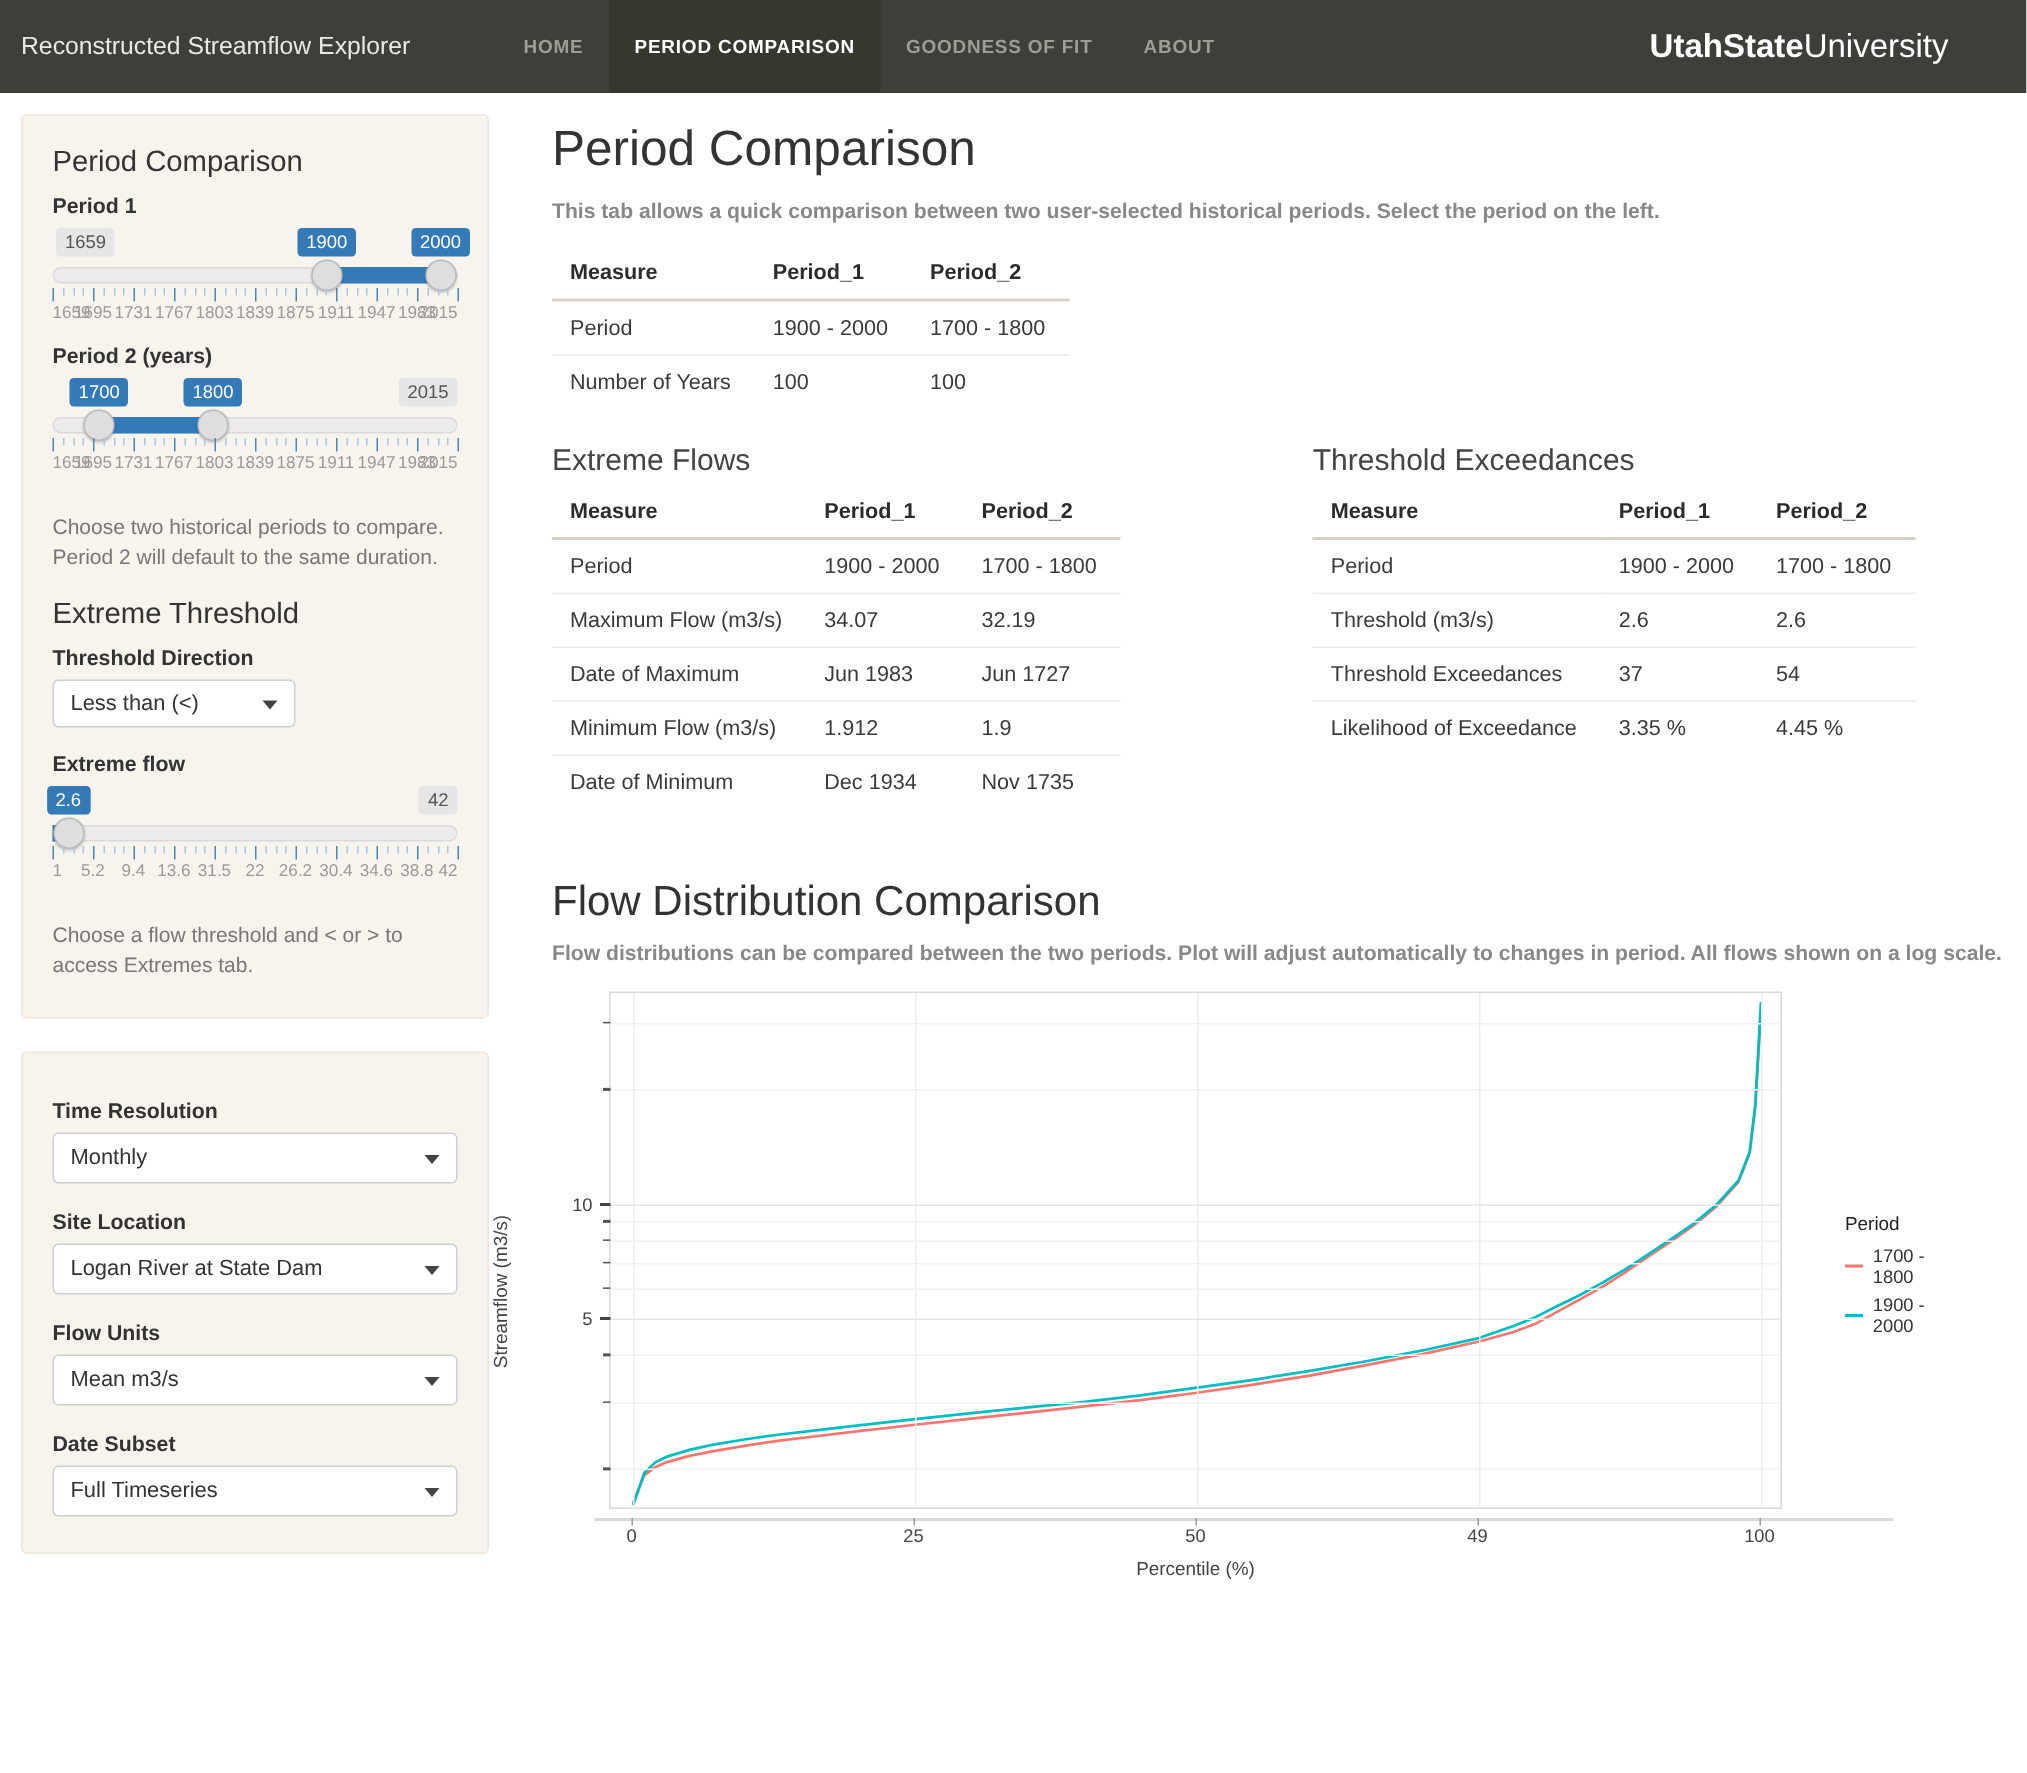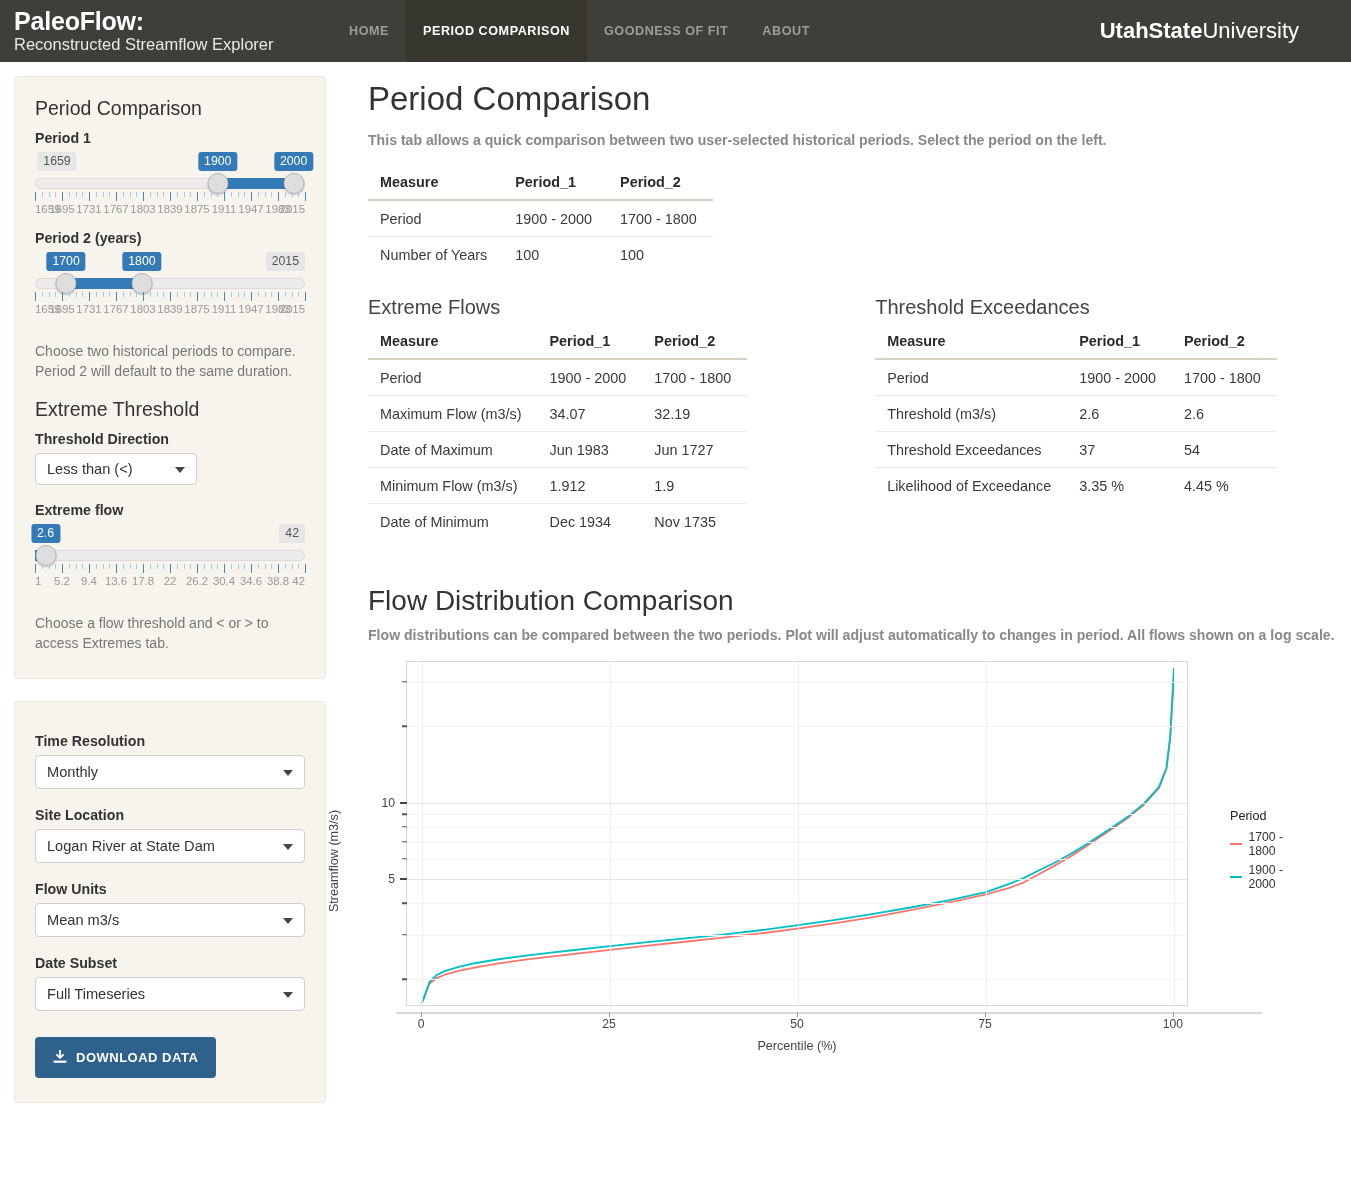--- a/index.html
+++ b/index.html
@@ -121,21 +121,20 @@
   #legend { position:absolute; left:862px; top:148px; font-size:12.2px; color:#333; }
   #legend .ltitle { font-weight:normal; color:#222; margin-bottom:7px; font-size:12.6px; }
   #legend .lrow { display:flex; align-items:center; gap:7px; margin-bottom:5px; }
   #legend .lline { width:19px; height:2px; display:inline-block; }
 </style>
 </head>
 <body>
 
 <div id="navbar">
   <div id="brand">
-    <div class="b1">PaleoFlow:</div>
     <div class="b2">Reconstructed Streamflow Explorer</div>
   </div>
   <div id="navlinks">
       <a class="navlink">HOME</a>
       <a class="navlink active">PERIOD COMPARISON</a>
       <a class="navlink">GOODNESS OF FIT</a>
       <a class="navlink">ABOUT</a>
     </div>
   <div id="usu">
     <b>UtahState</b><span>University</span>
@@ -341,21 +340,21 @@
             <i class="minor" style="left:92.5%"></i>
             <i class="minor" style="left:95%"></i>
             <i class="minor" style="left:97.5%"></i>
             <i class="major" style="left:100%"></i>
           </div>
           <div class="ticklabels">
             <span style="left:0%;transform:none;left:0;">1</span>
             <span style="left:10%;">5.2</span>
             <span style="left:20%;">9.4</span>
             <span style="left:30%;">13.6</span>
-            <span style="left:40%;">17.8</span>
+            <span style="left:40%;">31.5</span>
             <span style="left:50%;">22</span>
             <span style="left:60%;">26.2</span>
             <span style="left:70%;">30.4</span>
             <span style="left:80%;">34.6</span>
             <span style="left:90%;">38.8</span>
             <span style="left:100%;transform:none;left:auto;right:0;">42</span>
           </div>
         </div>
 
       <div class="helptext">Choose a flow threshold and &lt; or &gt; to access Extremes tab.</div>
@@ -379,27 +378,20 @@
         <span>Mean m3/s</span>
         <span class="caret"></span>
       </div>
 
       <div class="fieldlabel" style="margin-top:18px">Date Subset</div>
       <div class="select wide">
         <span>Full Timeseries</span>
         <span class="caret"></span>
       </div>
 
-      <button id="dlbtn">
-        <svg width="14" height="14" viewBox="0 0 14 14">
-          <path d="M7 0 L7 7 M3.4 4.4 L7 8 L10.6 4.4" stroke="#fff" stroke-width="1.8" fill="none"></path>
-          <rect x="0.6" y="10.6" width="12.8" height="2.2" fill="#fff"></rect>
-        </svg>
-        <span>DOWNLOAD DATA</span>
-      </button>
     </div>
 
   </div>
 
   <div id="main">
     <h1 id="ptitle">Period Comparison</h1>
     <p class="subtitle">This tab allows a quick comparison between two user-selected historical periods. Select the period on the left.</p>
 
     <table class="dt" id="tbl-summary">
         <thead>
@@ -523,18 +515,18 @@
             <span>1900 - 2000</span>
           </div>
         </div>
     <div class="xtickmark" style="left: 53.0385px;"></div>
         <div class="xtick" style="left: 53.0385px;">0</div>
         <div class="xtickmark" style="left: 241.019px;"></div>
         <div class="xtick" style="left: 241.019px;">25</div>
         <div class="xtickmark" style="left: 429px;"></div>
         <div class="xtick" style="left: 429px;">50</div>
         <div class="xtickmark" style="left: 616.981px;"></div>
-        <div class="xtick" style="left: 616.981px;">75</div>
+        <div class="xtick" style="left: 616.981px;">49</div>
         <div class="xtickmark" style="left: 804.962px;"></div>
         <div class="xtick" style="left: 804.962px;">100</div>
       </div>
   </div>
 </div>
 
 </body></html>

